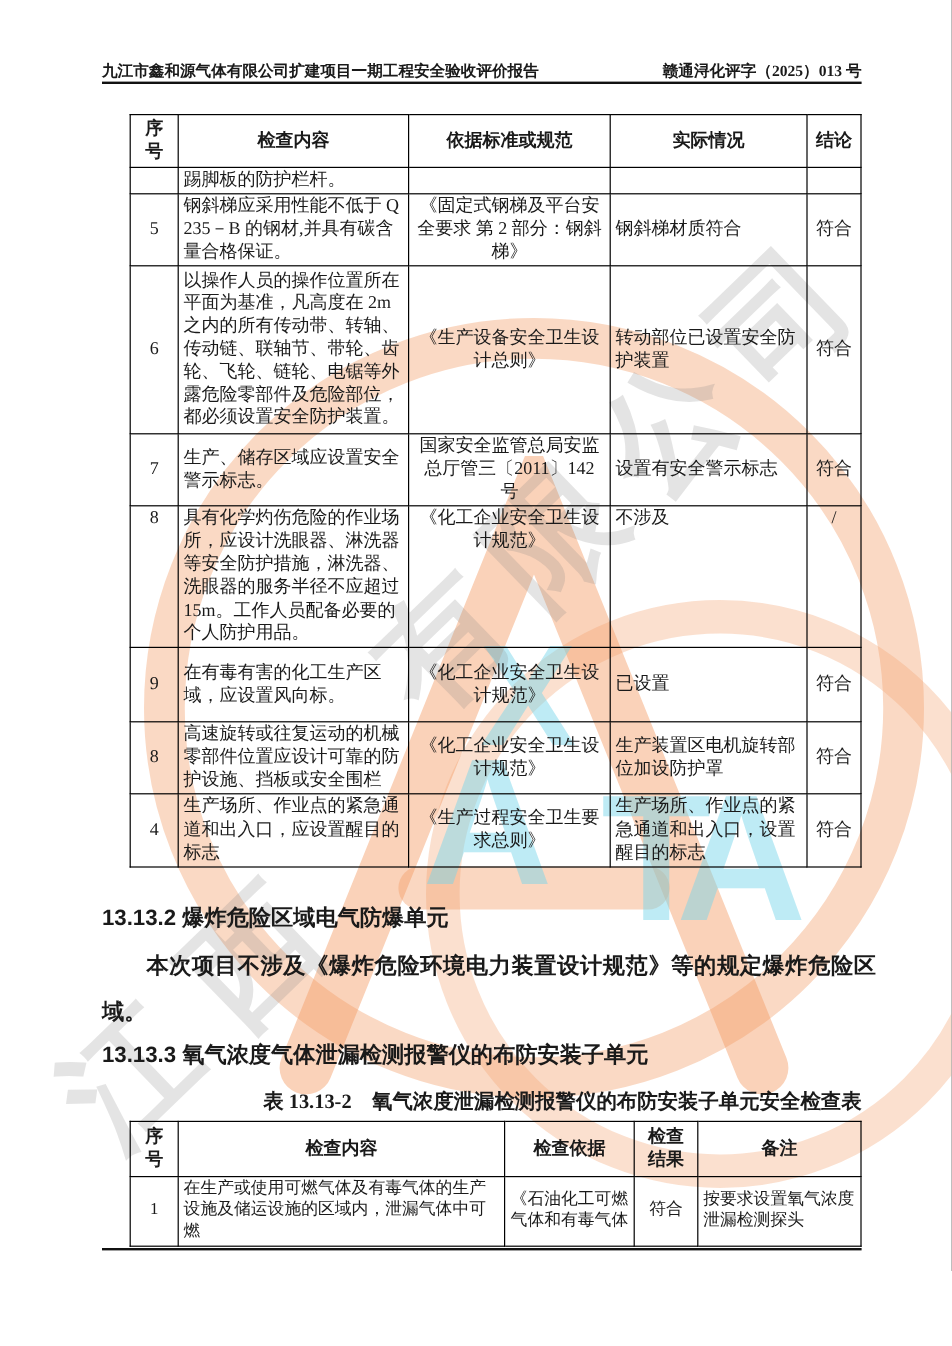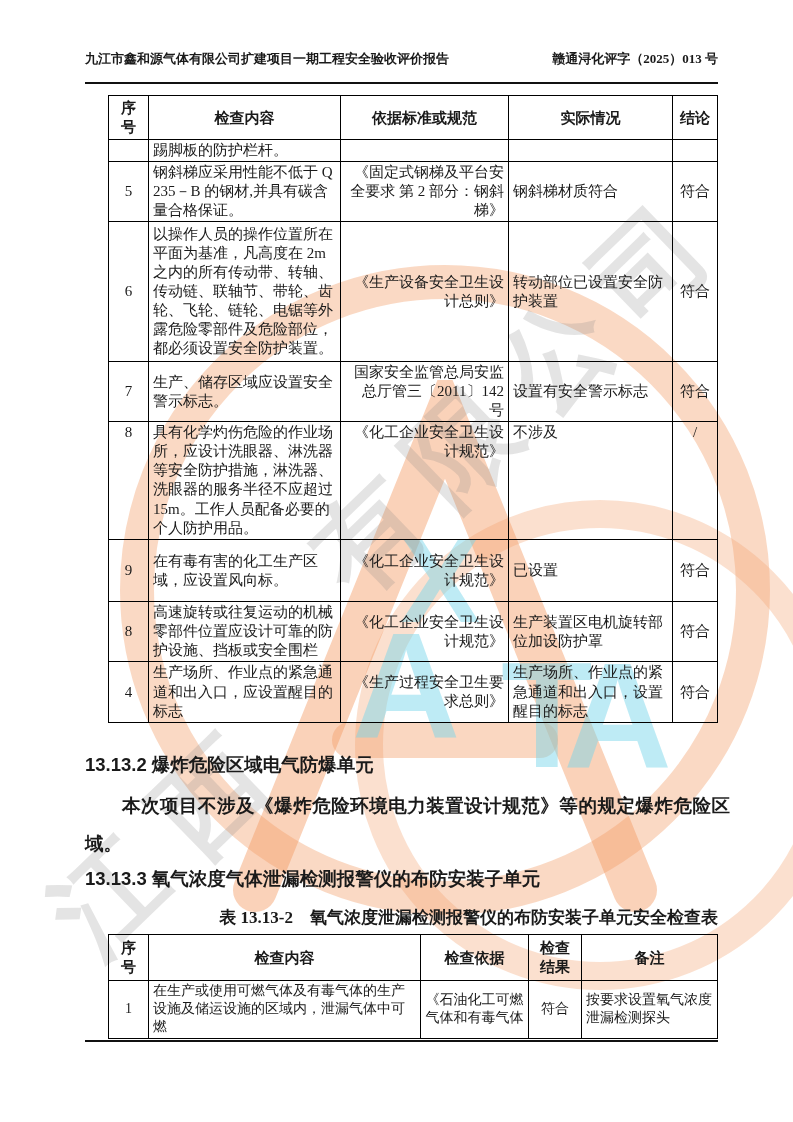--- a/index.html
+++ b/index.html
@@ -22,33 +22,33 @@
   .wm-gray{position:absolute; font-family:"Liberation Sans",sans-serif; font-weight:bold;
            color:rgba(130,130,130,0.22); transform:rotate(-44deg); transform-origin:left center;
            white-space:nowrap; line-height:1;}
   .wm-gray1{left:70px; top:880px; font-size:108px; letter-spacing:34px;}
   .wm-gray2{left:330px; top:520px; font-size:108px; letter-spacing:22px;}
   
   .content{position:absolute; inset:0; z-index:1;}
   .pg-header{
     position:absolute; left:85px; top:50px; width:633px;
     display:flex; justify-content:space-between; align-items:flex-end;
-    border-bottom:2px solid #111; padding-bottom:14px;
+    border-bottom:2px solid #111; padding-bottom:0;
     font-size:13px; font-weight:bold;
   }
   table{border-collapse:collapse; table-layout:fixed;}
   td,th{border:1.5px solid #000; padding:1px 4px; vertical-align:middle;
         overflow:hidden; word-break:break-all;}
   th{font-family:"Liberation Sans",sans-serif; font-weight:bold; font-size:15px; text-align:center;}
   .narrow{display:inline-block; max-width:1.25em; word-break:break-all; line-height:1.25; vertical-align:middle;}
   .narrow2{display:inline-block; max-width:2.3em; word-break:break-all; line-height:1.25; vertical-align:middle;}
   .t1{position:absolute; left:108px; top:95px; width:609px; font-size:15px; line-height:1.27;}
   .t1 td{font-size:15px;}
   .c-seq{text-align:center;}
-  .c-basis{text-align:right;}
+  .c-basis{text-align:center;}
   .c-concl{text-align:center;}
   .vtop{vertical-align:top;}
   .summary{position:absolute; left:145px; top:708px; width:600px; font-size:18px; white-space:nowrap;}
   .h2{position:absolute; font-family:"Liberation Sans",sans-serif; font-weight:bold; font-size:18.5px;}
   .h2a{left:85px; top:752px;}
   .h2b{left:85px; top:866px;}
   .para{position:absolute; left:85px; top:788px; width:645px; font-size:18.5px;
         line-height:2.05; text-indent:2em; text-align:justify;font-weight:bold;}
   .caption{position:absolute; left:85px; top:906px; width:633px; text-align:right;
            font-weight:bold; font-size:17px; font-family:"Liberation Serif",serif;}

